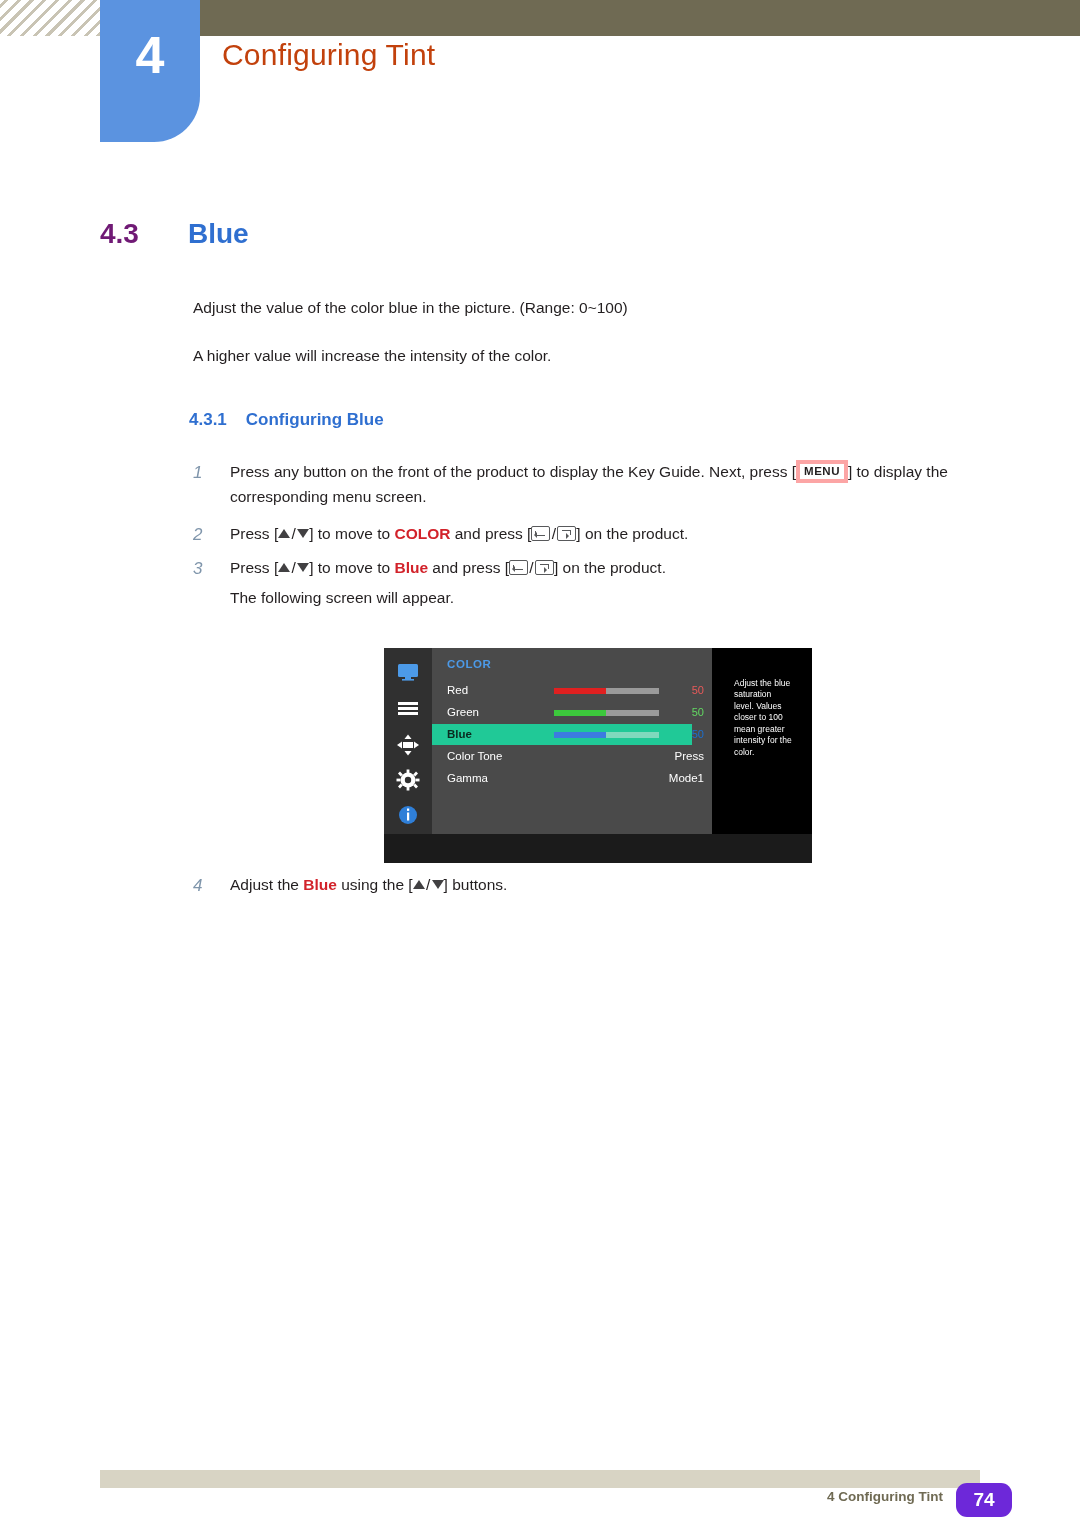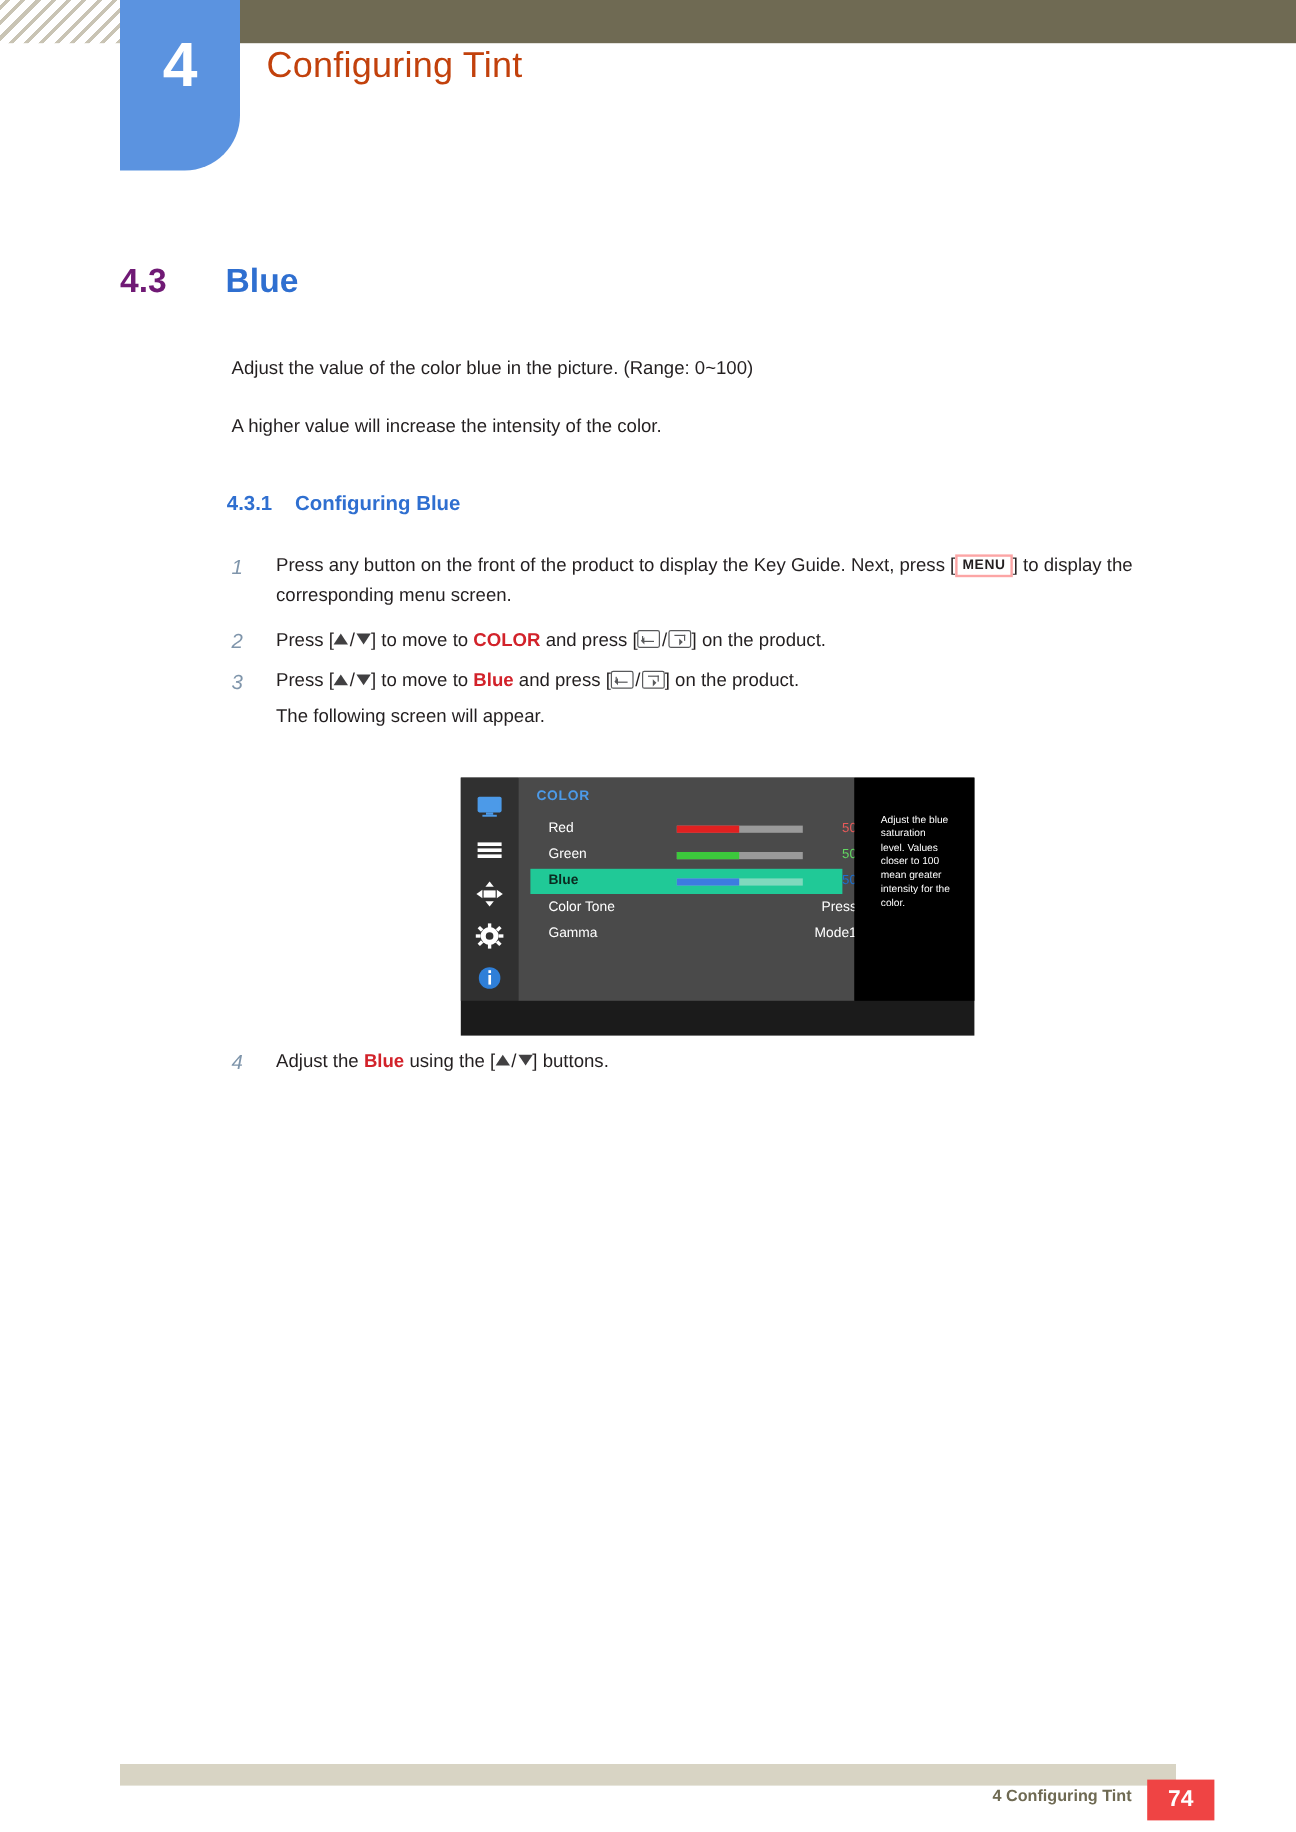--- a/index.html
+++ b/index.html
@@ -138,21 +138,21 @@
     top: 589px;
     left: 230px;
     font-size: 15.5px;
     color: #231f20;
   }
 
   .kw-red { color: #d2222a; font-weight: bold; }
 
   .keycap {
     display: inline-block;
-    border: 2px solid #fca5a5;
+    border: 4px solid #fca5a5;
     padding: 0px 4px;
     font-size: 11.5px;
     font-weight: bold;
     line-height: 15px;
     vertical-align: 2px;
     letter-spacing: 0.5px;
   }
   .btn-ico {
     display: inline-block;
     width: 17px;
@@ -239,21 +239,21 @@
     position: absolute;
     left: 15px;
     top: 10px;
     font-size: 11.5px;
     font-weight: bold;
     color: #4c9ae8;
     letter-spacing: 0.6px;
   }
   .osd-row {
     position: absolute;
-    left: 10px;
+    left: 0;
     width: 260px;
     height: 21px;
   }
   .osd-row .lbl {
     position: absolute;
     left: 15px;
     top: 4px;
     font-size: 11.5px;
     color: #ffffff;
   }
@@ -371,26 +371,27 @@
     font-size: 13.5px;
     font-weight: bold;
     color: #6f6a53;
   }
   .footer-page {
     position: absolute;
     top: 1483px;
     right: 68px;
     width: 56px;
     height: 34px;
-    background: #ef4444;
+    background: #6d28d9;
     color: #ffffff;
     font-size: 19px;
     font-weight: bold;
     text-align: center;
     line-height: 34px;
+    border-radius: 11px;
   }
 </style>
 </head>
 <body>
 
 <div class="header-bar">
   <div class="header-hatch"></div>
   <div class="header-olive"></div>
 </div>
 <div class="chapter-badge">4</div>

